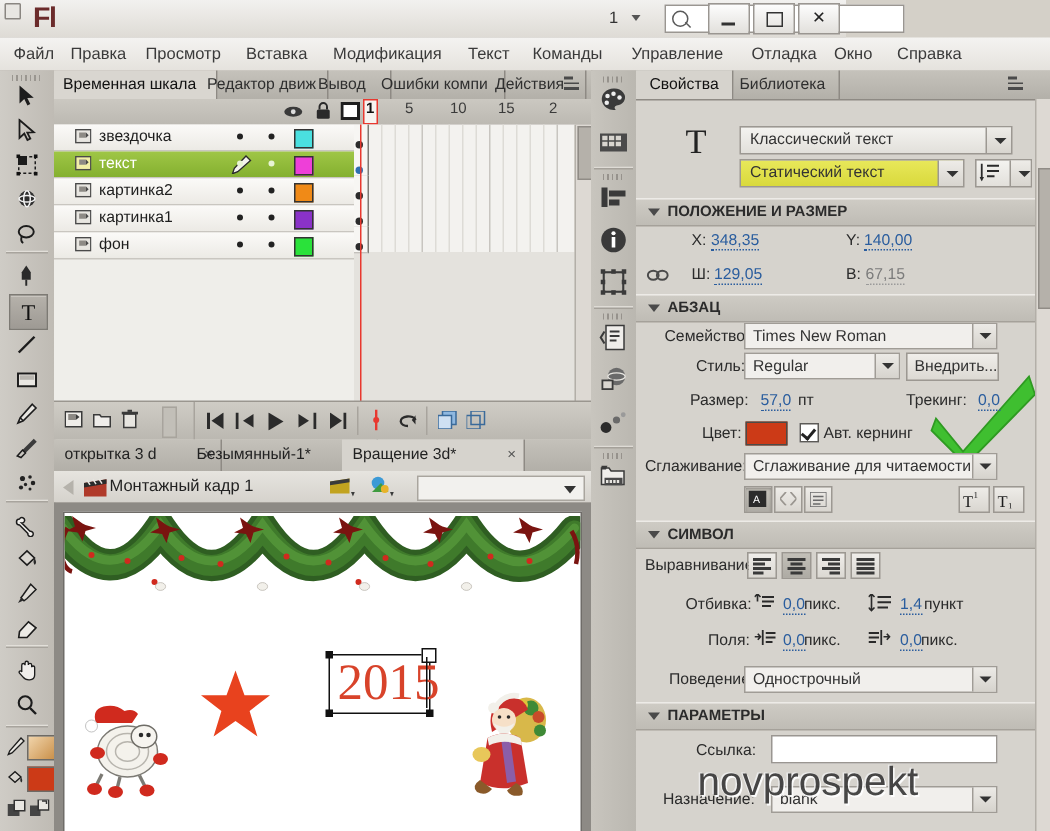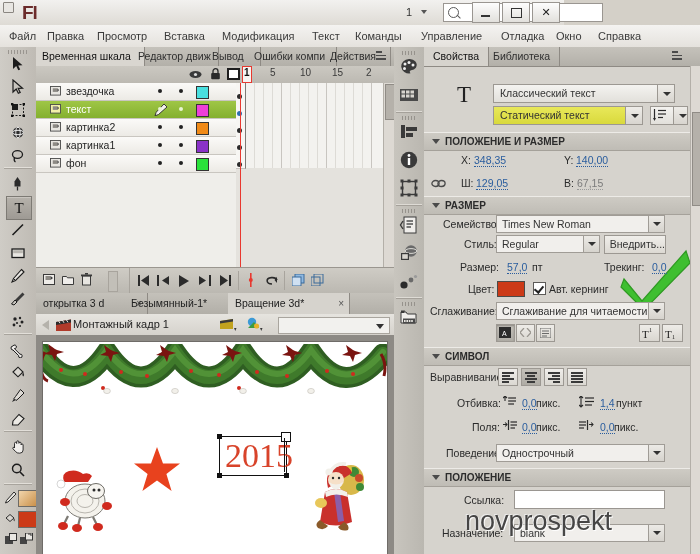--- a/index.html
+++ b/index.html
@@ -834,21 +834,21 @@
         <ellipse cx="10.5" cy="4.5" rx="3.6" ry="3"></ellipse>
           </g>
         </svg>
       <div class="lbl" style="left:37px;top:111px">Ш:</div>
       <div class="val" style="left:52px;top:111px">129,05</div>
       <div class="lbl" style="left:140px;top:111px">В:</div>
       <div class="val gray" style="left:153px;top:111px">67,15</div>
 
       <div class="sect" style="top:130px">
         <div class="tri"></div>
-        <div class="st">РАЗМЕР</div>
+        <div class="st">АБЗАЦ</div>
       </div>
       <div class="lbl" style="left:19px;top:152px">Семейство:</div>
       <div class="fld" style="left:72px;top:149px;width:167px">
         <div class="ft">Times New Roman</div>
         <div class="fa"></div>
       </div>
       <div class="lbl" style="left:40px;top:172px">Стиль:</div>
       <div class="fld" style="left:72px;top:169px;width:102px">
         <div class="ft">Regular</div>
         <div class="fa"></div>
@@ -987,21 +987,21 @@
       <div class="lbl" style="left:190px;top:355px">пикс.</div>
 
       <div class="lbl" style="left:22px;top:381px">Поведение:</div>
       <div class="fld" style="left:72px;top:378px;width:167px">
         <div class="ft dis">Однострочный</div>
         <div class="fa"></div>
       </div>
 
       <div class="sect" style="top:402px">
         <div class="tri"></div>
-        <div class="st">ПОЛОЖЕНИЕ</div>
+        <div class="st">ПАРАМЕТРЫ</div>
       </div>
       <div class="lbl" style="left:40px;top:428px">Ссылка:</div>
       <div class="textbox" style="left:90px;top:424px;width:149px;height:17px"></div>
       <div class="lbl" style="left:18px;top:461px">Назначение:</div>
       <div class="fld" style="left:90px;top:458px;width:149px">
         <div class="ft dis">blank</div>
         <div class="fa"></div>
       </div>
 
       <div class="p-scroll">

